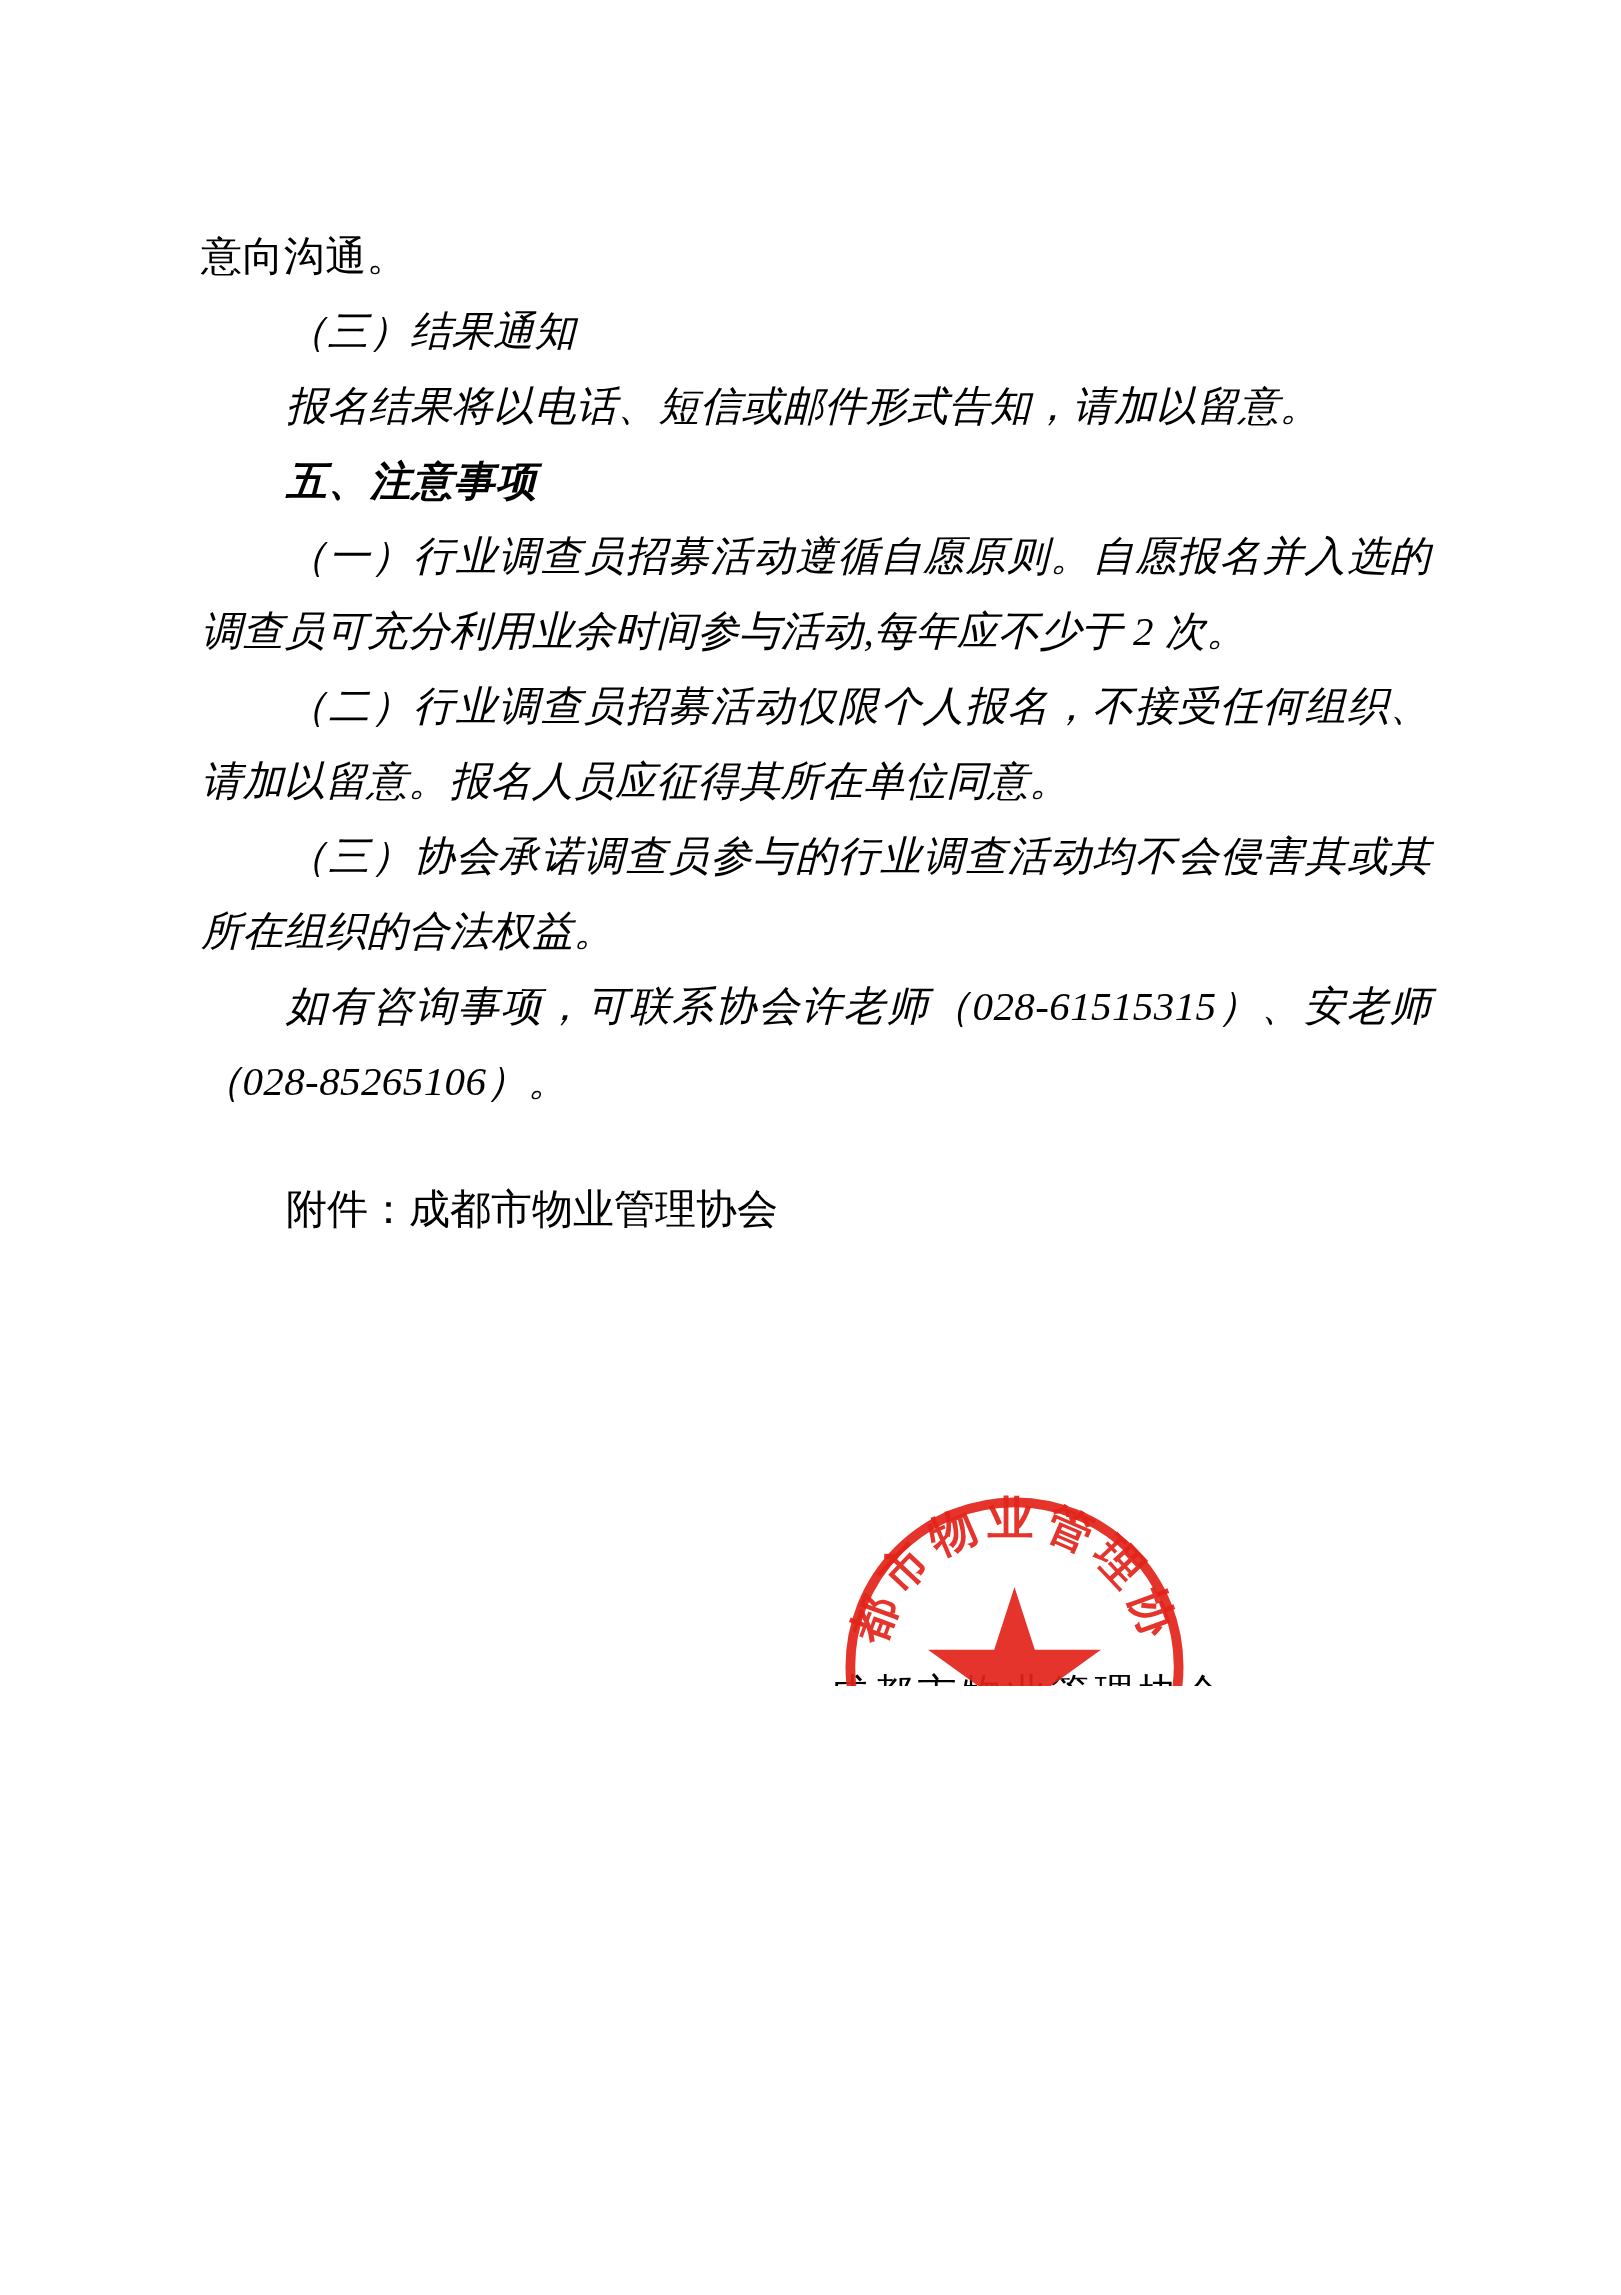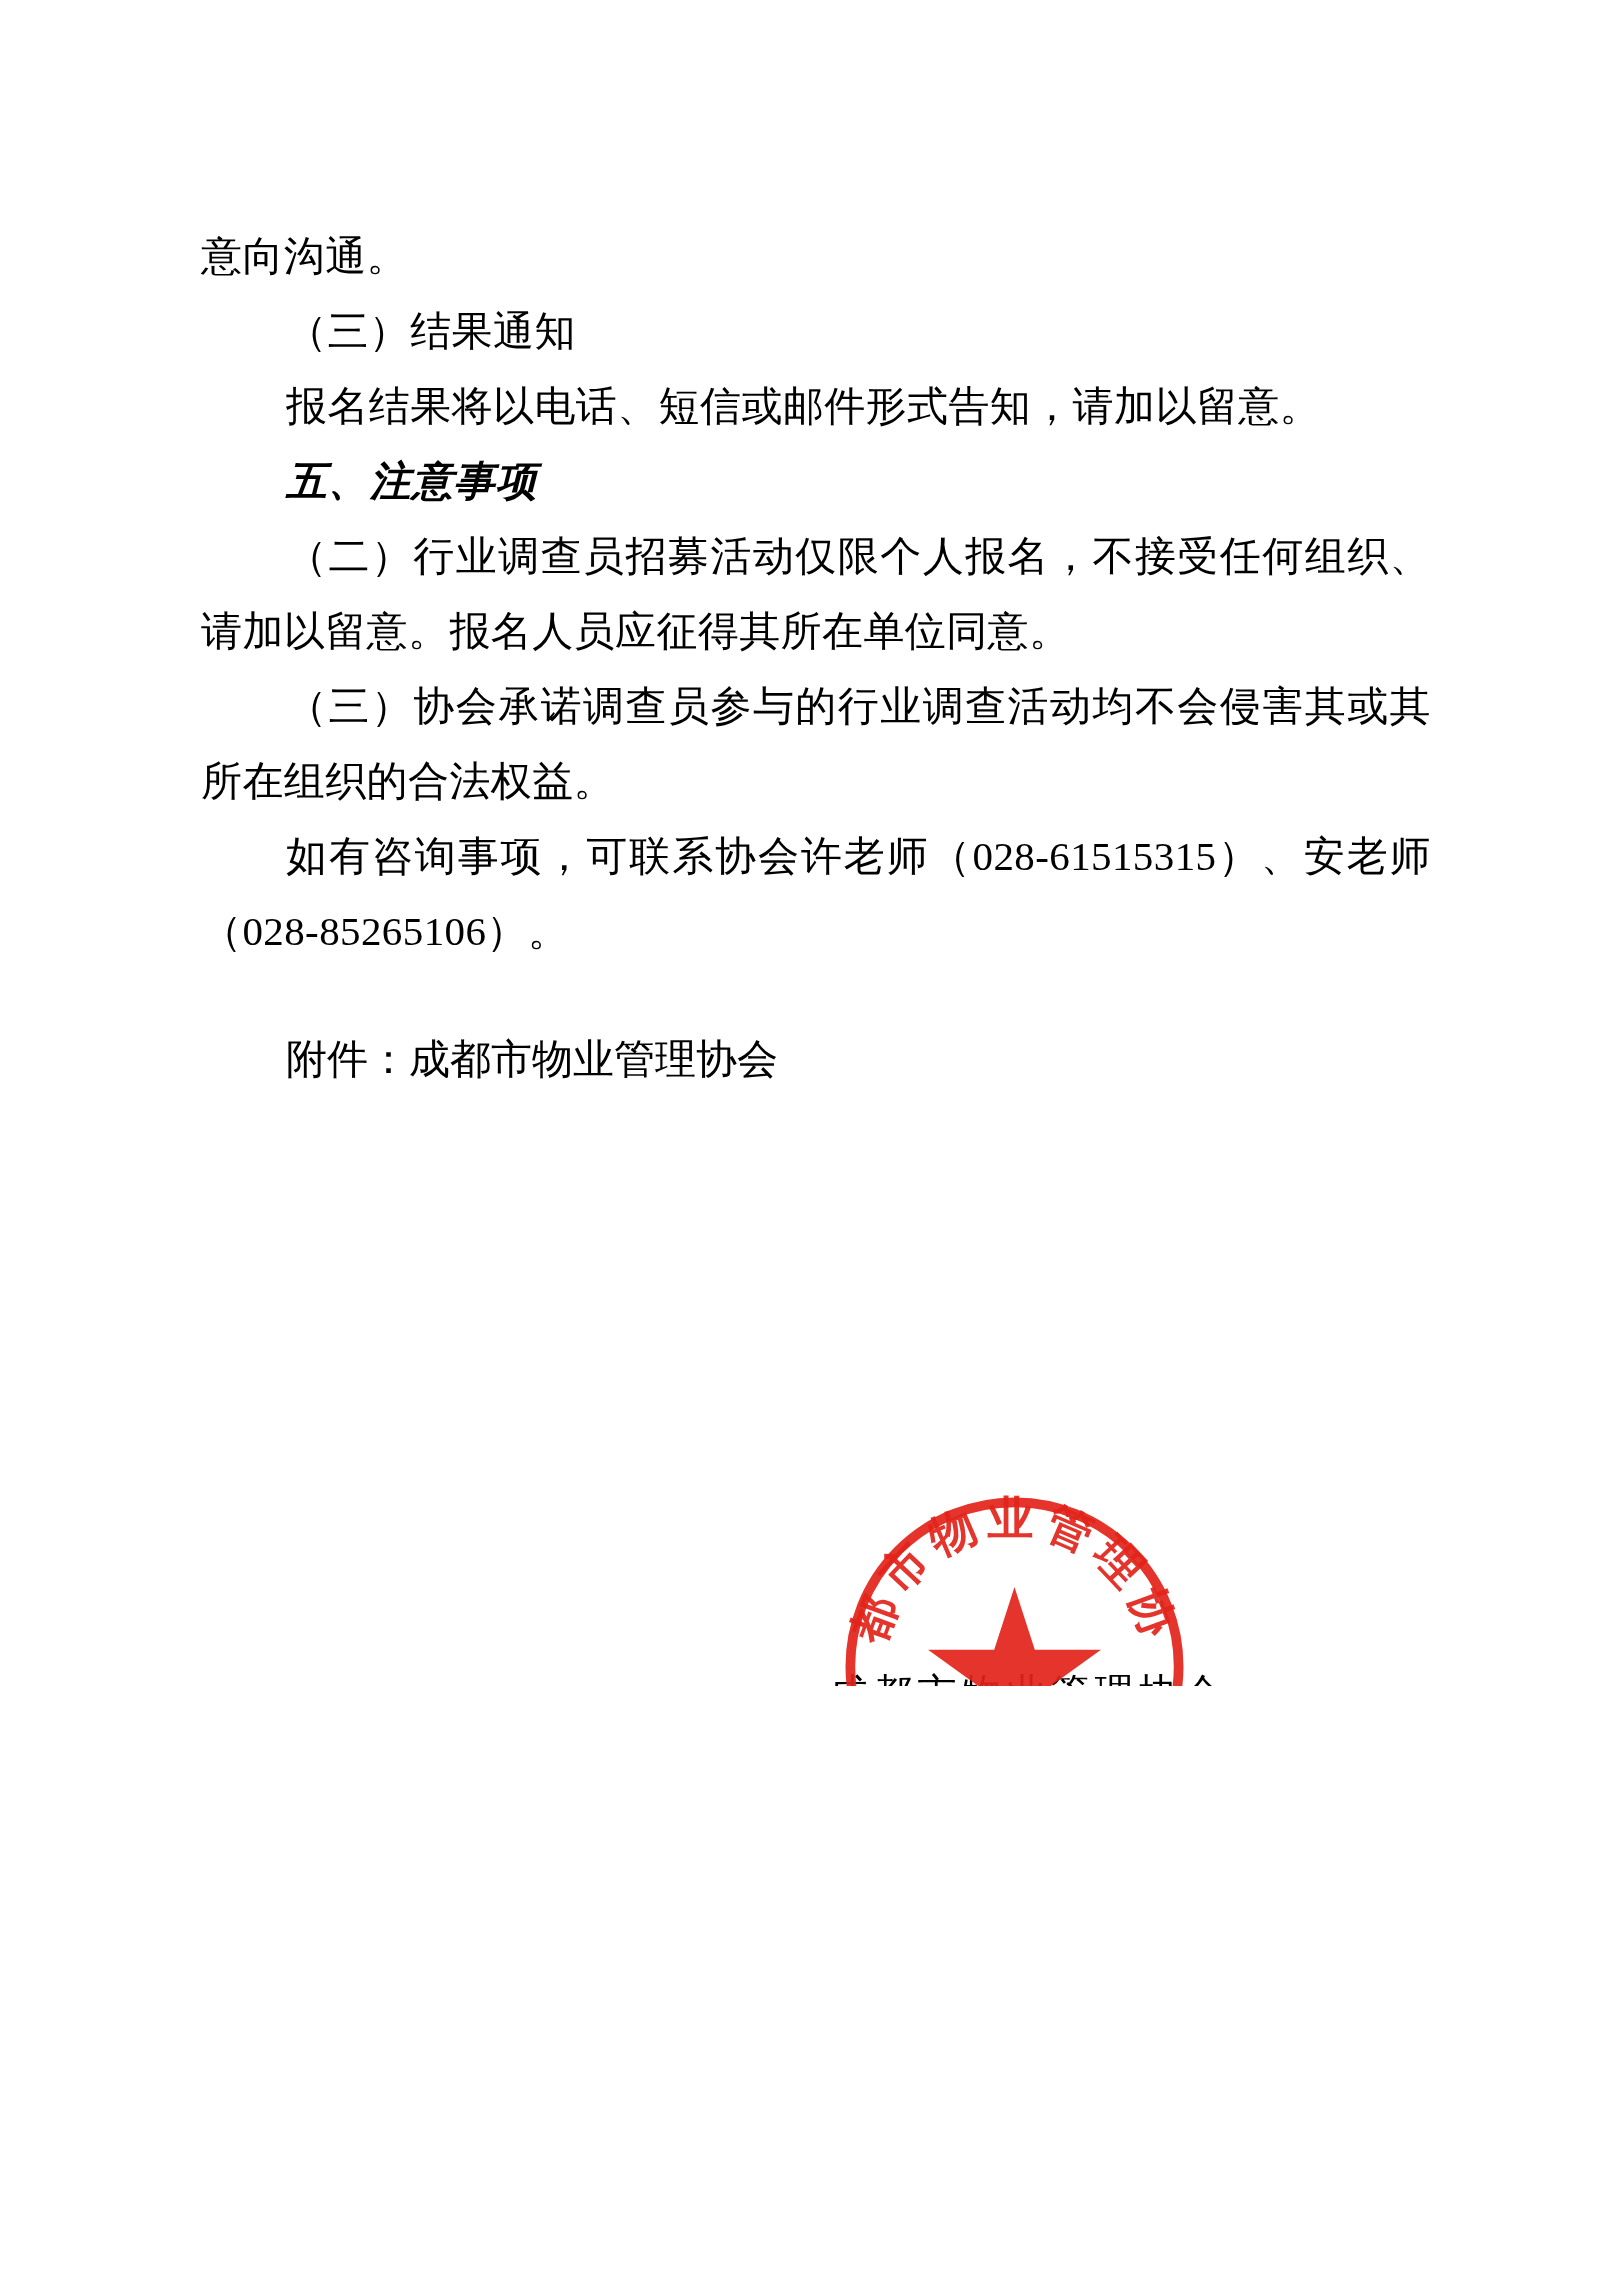--- a/index.html
+++ b/index.html
@@ -29,20 +29,21 @@
     font-size: 41px;
     line-height: 75px;
     letter-spacing: 0.4px;
     text-align: justify;
     text-justify: inter-ideograph;
     margin: 0;
     white-space: pre-wrap;
   }
   .indent {
     text-indent: 85px;
+    font-style: italic;
   }
   .heading {
     font-size: 41px;
     line-height: 75px;
     font-weight: bold;
     margin: 0;
     text-indent: 85px;
     letter-spacing: 0.9px;
     font-style: italic;
   }
@@ -97,20 +98,21 @@
 <body>
 
 <div class="page">
 
   <div class="content">
 
     <p class="para">意向沟通。</p>
     <p class="para indent">（三）结果通知</p>
     <p class="para indent">报名结果将以电话、短信或邮件形式告知，请加以留意。</p>
     <p class="heading">五、注意事项</p>
+    <p class="para indent">（一）行业调查员招募活动遵循自愿原则。自愿报名并入选的调查员可充分利用业余时间参与活动,每年应不少于 2 次。</p>
     <p class="para indent">（二）行业调查员招募活动仅限个人报名，不接受任何组织、请加以留意。报名人员应征得其所在单位同意。</p>
     <p class="para indent">（三）协会承诺调查员参与的行业调查活动均不会侵害其或其所在组织的合法权益。</p>
     <p class="para indent">如有咨询事项，可联系协会许老师（028-61515315）、安老师（028-85265106）。</p>
 
     <div class="spacer-md"></div>
 
     <p class="attachment">附件：成都市物业管理协会</p>
   </div>
 
   <div class="sign-block">

